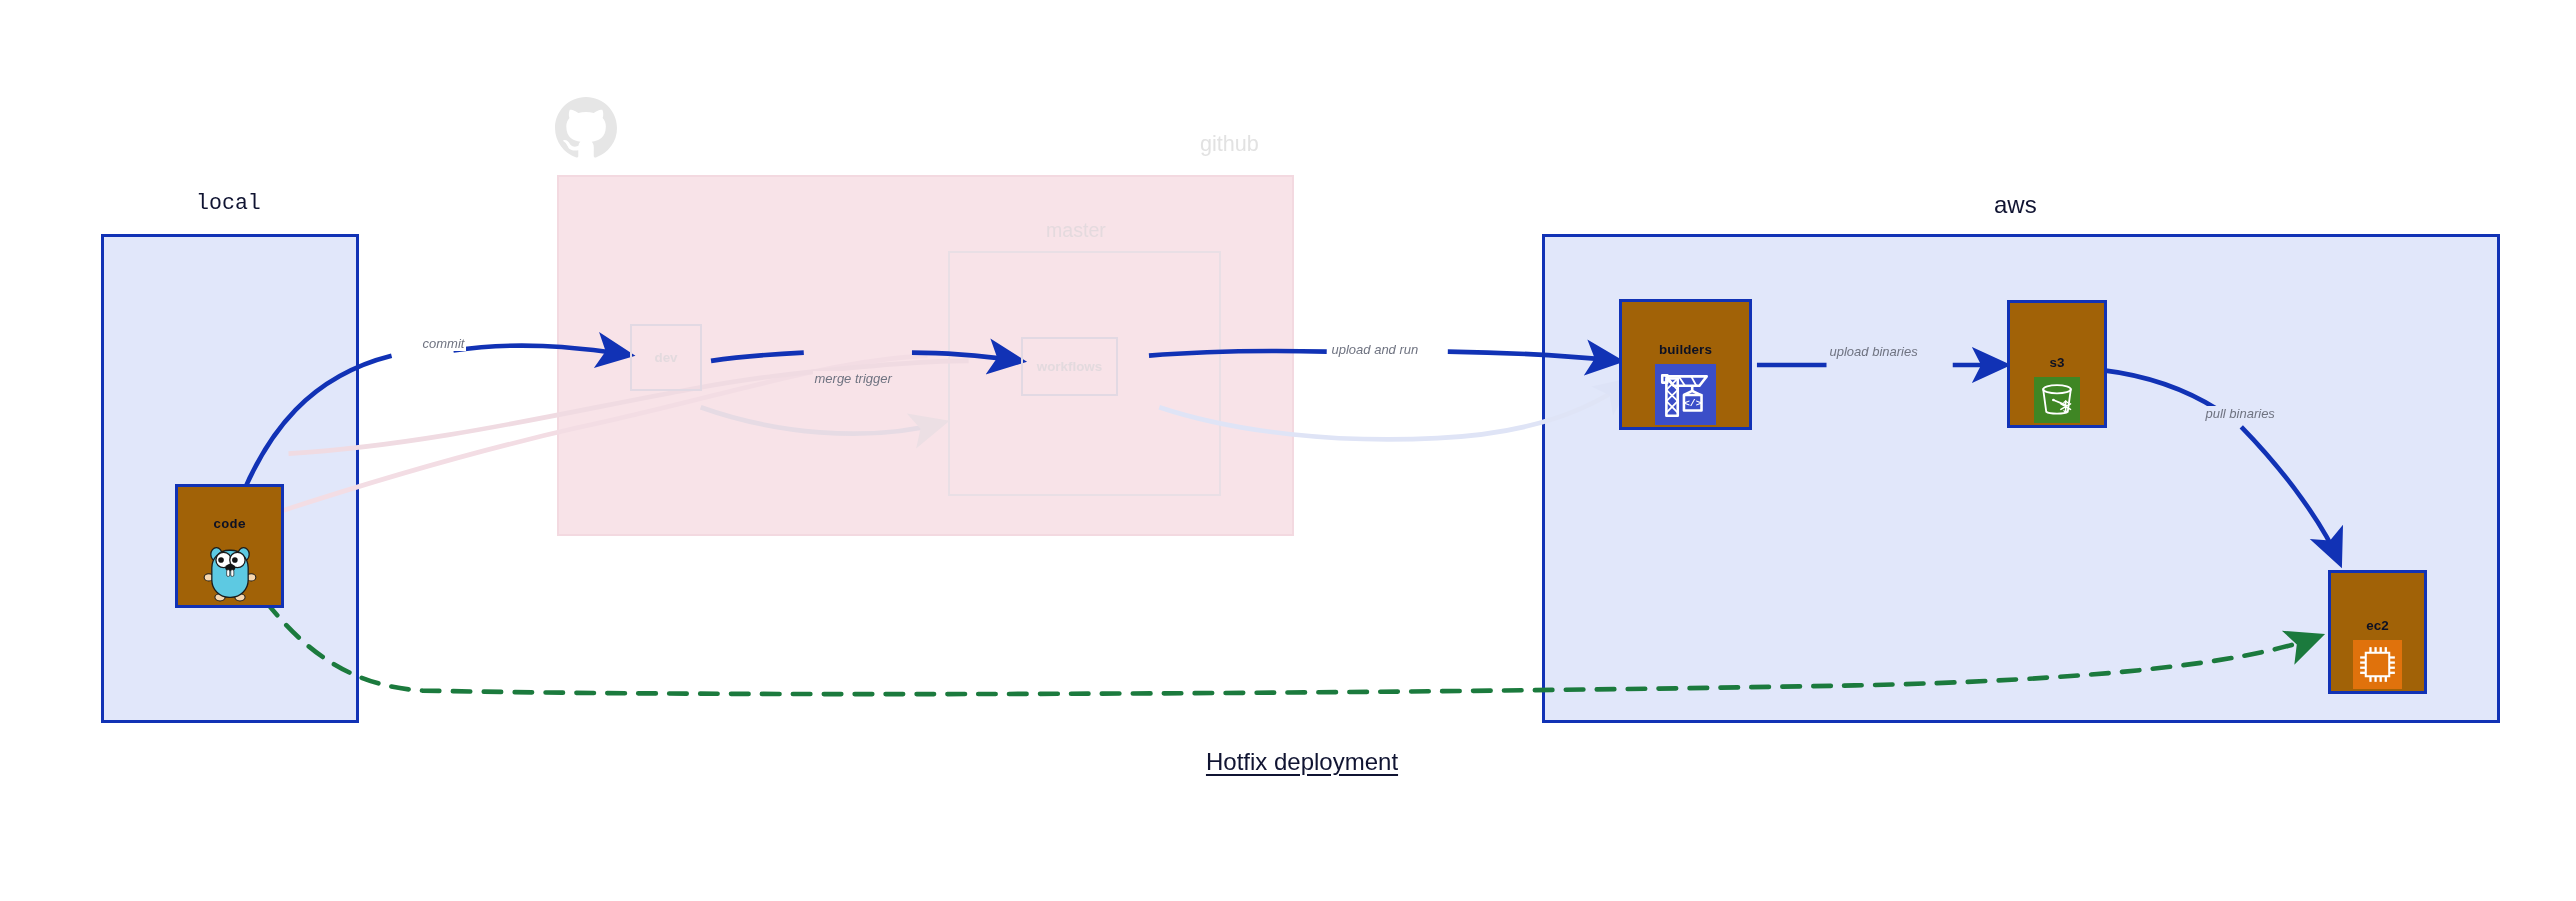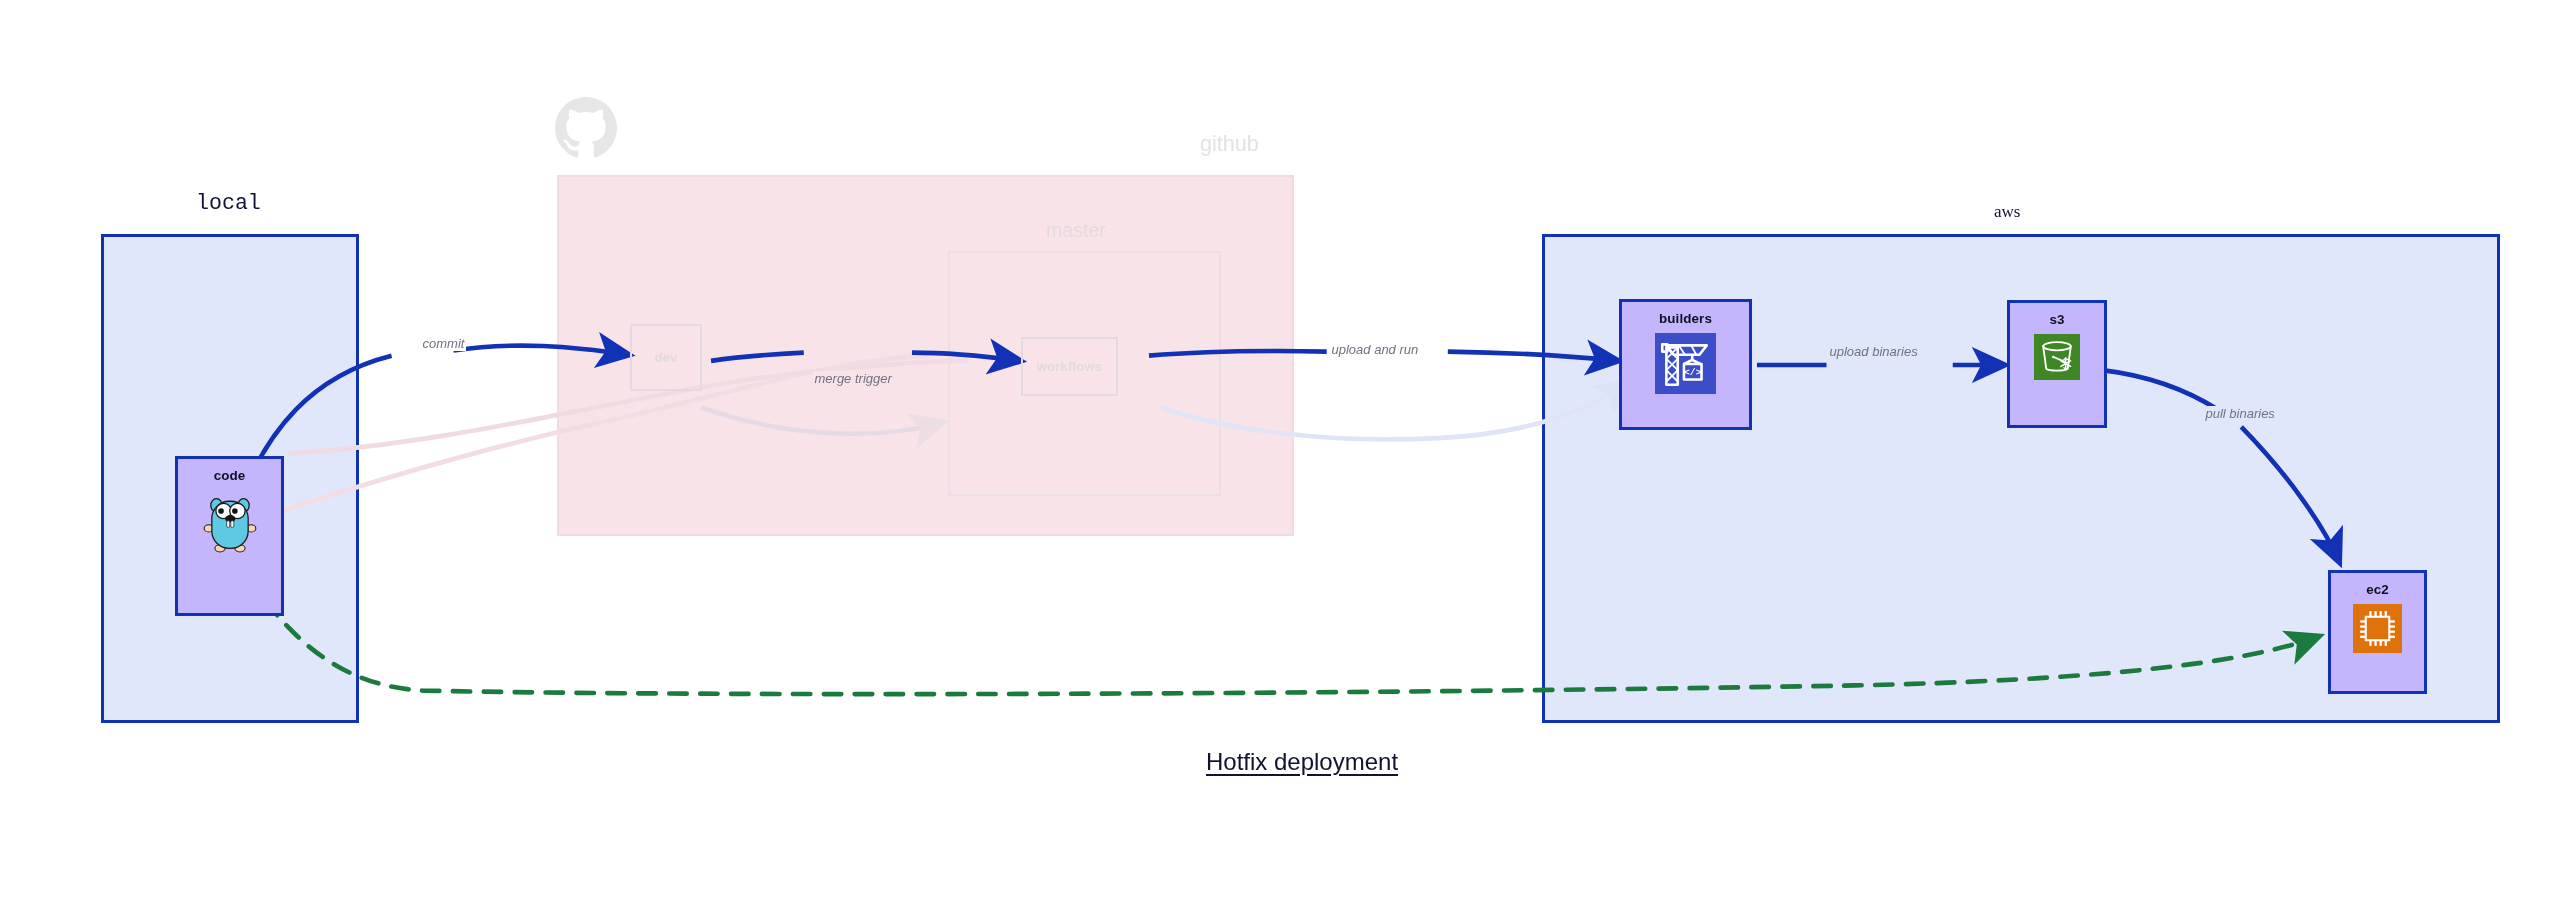--- a/index.html
+++ b/index.html
@@ -34,47 +34,47 @@
     background: #f8e3e8;
     border: 2.6px solid #f3d9e0;
   }
   .group-label {
     position: absolute;
     white-space: nowrap;
     font-weight: 400;
     color: #101432;
   }
   .group-label.local  { font-size: 21.6px; left: 196px; top: 191px; font-family: Liberation Mono, monospace; }
-  .group-label.aws    { font-size: 17px; left: 1994px; top: 202px; font-family: Liberation Serif, serif; }
+  .group-label.aws    { font-size: 24px; left: 1994px; top: 191px; }
   .group-label.github { font-size: 21.6px; left: 1200px; top: 131px; color: #e2e2e2; }
 
   
   .subgroup-master {
     position: absolute;
     box-sizing: border-box;
     border: 2.1px solid #e9dfe5;
     background: transparent;
   }
   .subgroup-master-label {
     position: absolute;
     font-size: 19.6px;
     color: #e4dade;
     white-space: nowrap;
   }
 
   
   .node {
     position: absolute;
     box-sizing: border-box;
-    background: #c4b5fd;
+    background: #a16207;
     border: 3.6px solid #1132b5;
     display: flex;
     flex-direction: column;
     align-items: center;
-    justify-content: flex-start;
+    justify-content: flex-end;
     padding-top: 9.3px;
   }
   .node .node-label {
     font-size: 13.4px;
     font-weight: bold;
     color: #0d1124;
     letter-spacing: 0.1px;
     white-space: nowrap;
   }
   .node .node-icon {
@@ -204,21 +204,21 @@
   </svg>
 
   <div class="ghost-node" style="left:630px; top:324px; width:72px; height:67px;">
     <span class="ghost-label">dev</span>
   </div>
 
   <div class="ghost-node" style="left:1021px; top:337px; width:97px; height:59px;">
     <span class="ghost-label">workflows</span>
   </div>
 
-  <div class="node" style="left:175px; top:456px; width:109px; height:160px;">
+  <div class="node" style="left:175px; top:484px; width:109px; height:124px;font-family:Liberation Mono, monospace;">
     <span class="node-label">code</span>
     <span class="node-icon">
       <svg width="54" height="64" viewBox="0 0 105 125">
 
         <ellipse cx="26" cy="30" rx="11" ry="13" fill="#5dc9e2" stroke="#1b1b1b" stroke-width="2.5"></ellipse>
         <ellipse cx="79" cy="30" rx="11" ry="13" fill="#5dc9e2" stroke="#1b1b1b" stroke-width="2.5"></ellipse>
 
         <ellipse cx="11" cy="75" rx="9" ry="7" fill="#f6d7b0" stroke="#1b1b1b" stroke-width="2"></ellipse>
         <ellipse cx="94" cy="75" rx="9" ry="7" fill="#f6d7b0" stroke="#1b1b1b" stroke-width="2"></ellipse>
 

